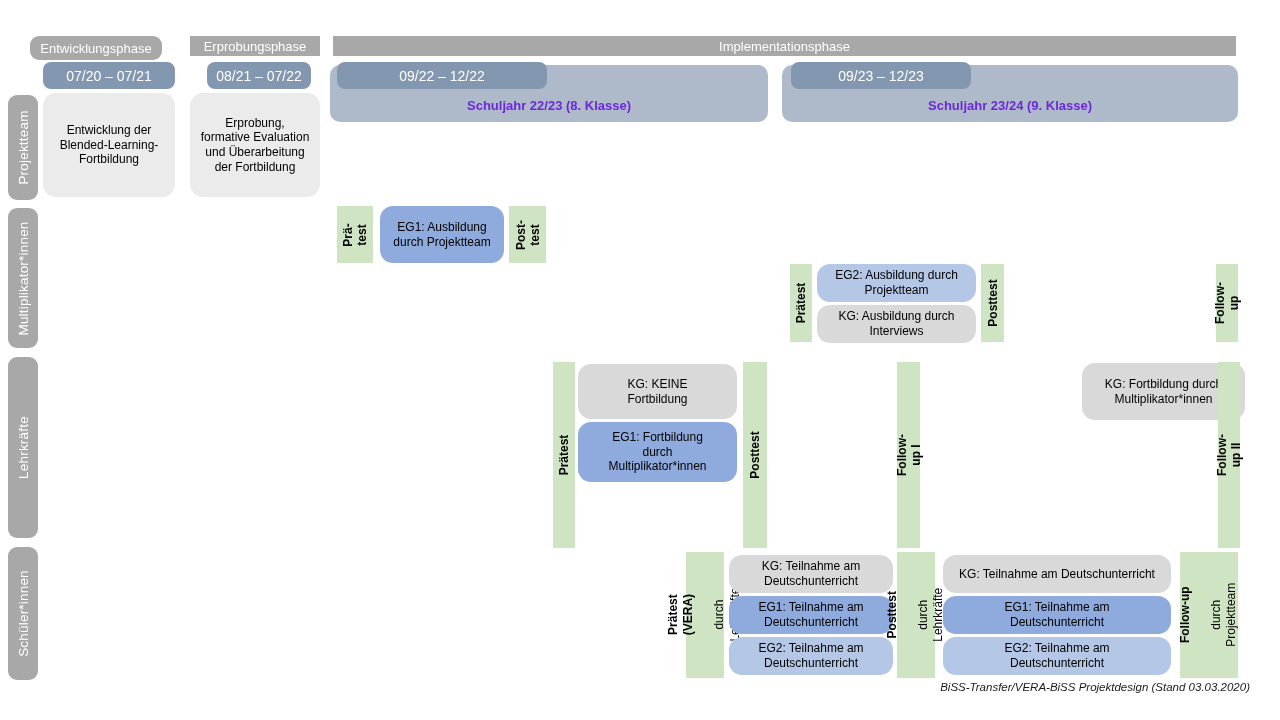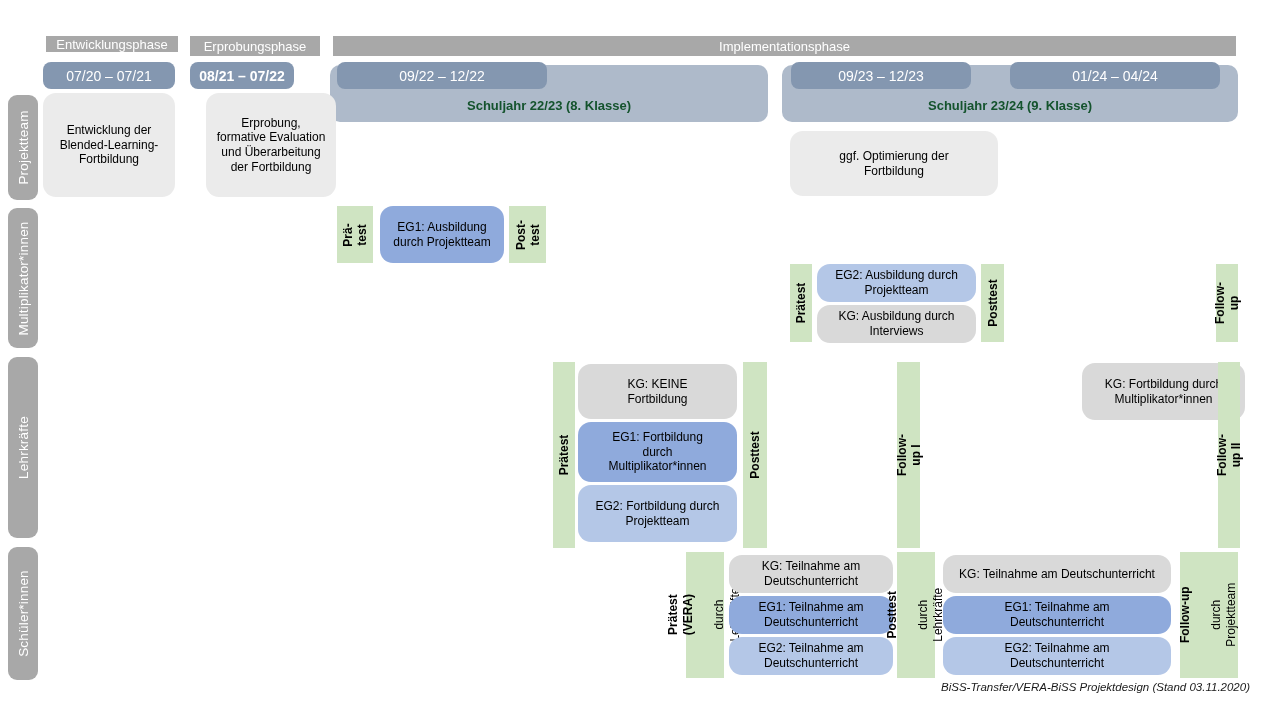--- a/index.html
+++ b/index.html
@@ -11,21 +11,21 @@
 
   .phase-bar {
     background:var(--phase-bar); color:#fff; font-size:13px;
     display:flex; align-items:center; justify-content:center;
   }
   .pill {
     background:var(--period-pill); color:#fff; font-size:14px; border-radius:8px;
     display:flex; align-items:center; justify-content:center;
   }
   .sj {
-    background:var(--school-year); border-radius:10px; color:#14532d;
+    background:var(--school-year); border-radius:10px; color:#6d28d9;
     font-size:13px; font-weight:bold;
     display:flex; align-items:flex-end; justify-content:center; padding-bottom:9px;
   }
   .rowlabel {
     background:var(--row-label); border-radius:9px; color:#fff;
     display:flex; align-items:center; justify-content:center;
   }
   .rot { transform:rotate(-90deg); white-space:pre-line; width:max-content; text-align:center; }
   .rowlabel .rot { font-size:13.5px; letter-spacing:0.2px; }
 
@@ -48,49 +48,47 @@
   .vtitle  { font-weight:bold; display:block; }
   .vstack  { font-size:12px; line-height:1.3; }
 
   .footer { font-size:11.5px; font-style:italic; color:#1a1a1a; }
 </style>
 </head>
 <body>
 
 <div id="stage">
 
-  <div class="abs phase-bar" style="left:46px; top:36px; width:132px; height:16px;">Entwicklungsphase</div>
+  <div class="abs phase-bar" style="left:30px; top:36px; width:132px; height:24px;border-radius:9px;">Entwicklungsphase</div>
   <div class="abs phase-bar" style="left:190px; top:36px; width:130px; height:20px;">Erprobungsphase</div>
   <div class="abs phase-bar" style="left:333px; top:36px; width:903px; height:20px;">Implementationsphase</div>
 
   <div class="abs sj" style="left:330px; top:65px; width:438px; height:57px;">Schuljahr 22/23 (8. Klasse)</div>
   <div class="abs sj" style="left:782px; top:65px; width:456px; height:57px;">Schuljahr 23/24 (9. Klasse)</div>
 
   <div class="abs pill" style="left:43px;  top:62px; width:132px; height:27px;">07/20 – 07/21</div>
-  <div class="abs pill" style="left:190px; top:62px; width:104px; height:27px;font-weight:bold;">08/21 – 07/22</div>
+  <div class="abs pill" style="left:207px; top:62px; width:104px; height:27px;">08/21 – 07/22</div>
   <div class="abs pill" style="left:337px; top:62px; width:210px; height:27px;">09/22 – 12/22</div>
   <div class="abs pill" style="left:791px; top:62px; width:180px; height:27px;">09/23 – 12/23</div>
-  <div class="abs pill" style="left:1010px; top:62px; width:210px; height:27px;">01/24 – 04/24</div>
 
   <div class="abs rowlabel" style="left:8px; top:95px;  width:30px; height:105px;">
     <span class="rot">Projektteam</span>
   </div>
   <div class="abs rowlabel" style="left:8px; top:208px; width:30px; height:140px;">
     <span class="rot">Multiplikator*innen</span>
   </div>
   <div class="abs rowlabel" style="left:8px; top:357px; width:30px; height:181px;">
     <span class="rot">Lehrkräfte</span>
   </div>
   <div class="abs rowlabel" style="left:8px; top:547px; width:30px; height:133px;">
     <span class="rot">Schüler*innen</span>
   </div>
 
   <div class="abs box box-grayl" style="left:43px; top:93px; width:132px; height:104px;">Entwicklung der Blended-Learning-Fortbildung</div>
-  <div class="abs box box-grayl" style="left:190px; top:93px; width:130px; height:104px; padding:4px 10px;margin-left:16px;">Erprobung, formative Evaluation und Überarbeitung der Fortbildung</div>
-  <div class="abs box box-grayl" style="left:790px; top:131px; width:208px; height:65px; padding:4px 26px;">ggf. Optimierung der Fortbildung</div>
+  <div class="abs box box-grayl" style="left:190px; top:93px; width:130px; height:104px; padding:4px 10px;">Erprobung, formative Evaluation und Überarbeitung der Fortbildung</div>
 
   <div class="abs greenbar" style="left:337px; top:206px; width:36px; height:57px;">
     <span class="rot vtext-b">Prä-
 test</span>
   </div>
   <div class="abs box box-blued" style="left:380px; top:206px; width:124px; height:57px; padding:4px 10px;">EG1: Ausbildung durch Projektteam</div>
   <div class="abs greenbar" style="left:509px; top:206px; width:37px; height:57px;">
     <span class="rot vtext-b">Post-
 test</span>
   </div>
@@ -106,21 +104,20 @@
   </div>
   <div class="abs greenbar" style="left:1216px; top:264px; width:22px; height:78px;">
     <span class="rot vtext-b">Follow-up</span>
   </div>
 
   <div class="abs greenbar" style="left:553px; top:362px; width:22px; height:186px;">
     <span class="rot vtext-b">Prätest</span>
   </div>
   <div class="abs box box-gray" style="left:578px; top:364px; width:159px; height:55px; padding:4px 28px;">KG: KEINE Fortbildung</div>
   <div class="abs box box-blued" style="left:578px; top:422px; width:159px; height:60px; padding:4px 18px;">EG1: Fortbildung durch Multiplikator*innen</div>
-  <div class="abs box box-bluel" style="left:578px; top:485px; width:159px; height:57px; padding:4px 14px;">EG2: Fortbildung durch Projektteam</div>
   <div class="abs greenbar" style="left:743px; top:362px; width:24px; height:186px;">
     <span class="rot vtext-b">Posttest</span>
   </div>
   <div class="abs greenbar" style="left:897px; top:362px; width:23px; height:186px;">
     <span class="rot vtext-b">Follow-up I</span>
   </div>
   <div class="abs box box-gray" style="left:1050px; top:363px; width:163px; height:57px;margin-left:32px;">KG: Fortbildung durch Multiplikator*innen</div>
   <div class="abs greenbar" style="left:1218px; top:362px; width:22px; height:186px;">
     <span class="rot vtext-b">Follow-up II</span>
   </div>
@@ -146,15 +143,15 @@
   <div class="abs box box-bluel" style="left:943px; top:637px; width:228px; height:38px;">EG2: Teilnahme am Deutschunterricht</div>
 
   <div class="abs greenbar" style="left:1180px; top:552px; width:58px; height:126px;">
     <div class="rot vstack">
       <span class="vtitle">Follow-up</span>
       <span class="vsub">durch
 Projektteam</span>
     </div>
   </div>
 
-  <div class="abs footer" style="right:30px; top:681px;">BiSS-Transfer/VERA-BiSS Projektdesign (Stand 03.11.2020)</div>
+  <div class="abs footer" style="right:30px; top:681px;">BiSS-Transfer/VERA-BiSS Projektdesign (Stand 03.03.2020)</div>
 
 </div>
 
 </body></html>

